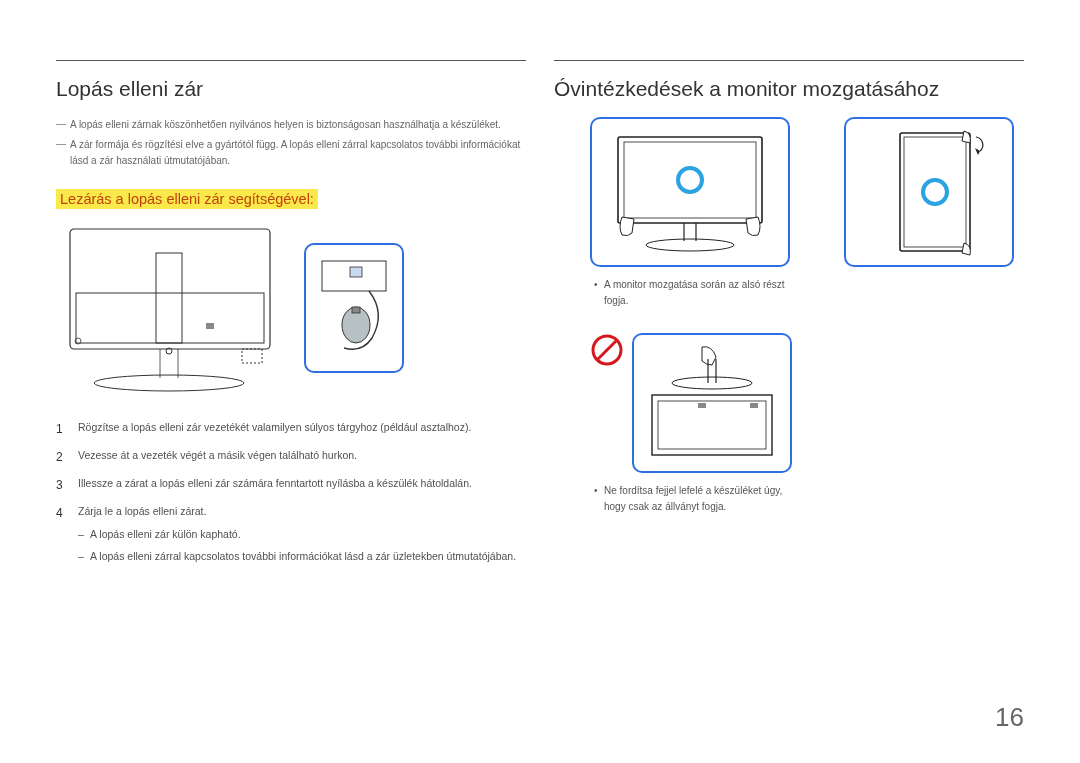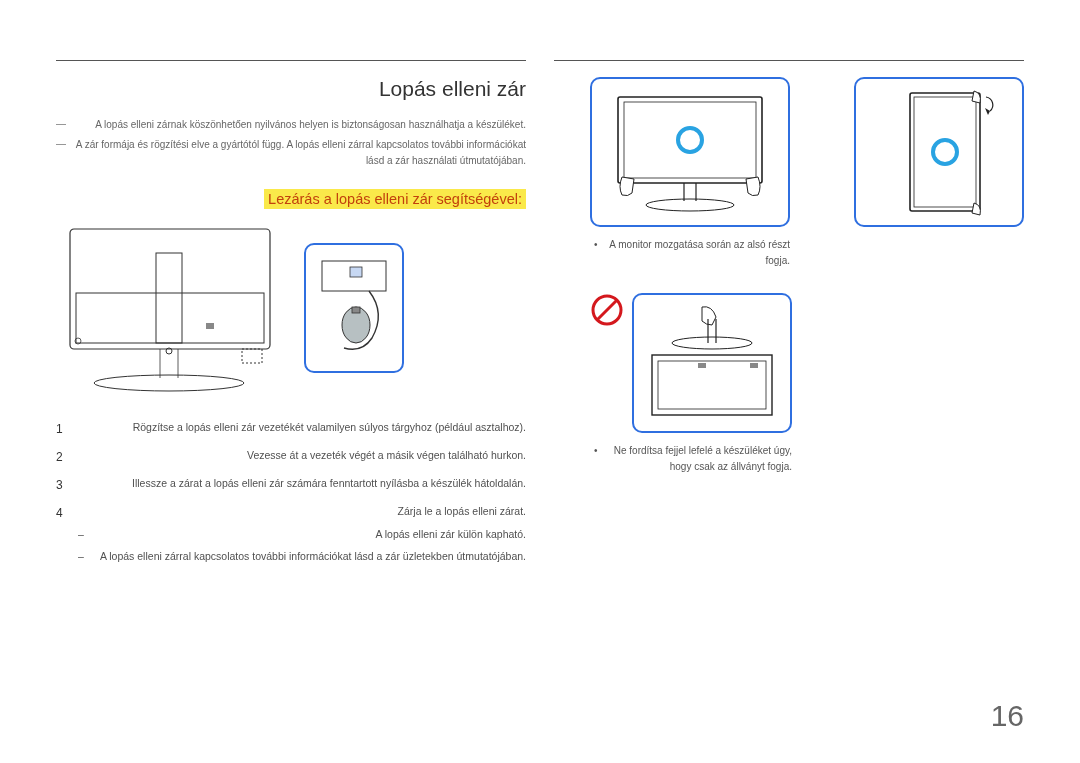--- a/index.html
+++ b/index.html
@@ -8,21 +8,20 @@
     color: #3a3a3a;
     background: #fff;
     width: 1080px;
     height: 763px;
     padding: 60px 56px 30px 56px;
     position: relative;
   }
   .container {
     display: flex;
     gap: 28px;
-    text-align: right;
   }
   .col {
     flex: 1;
     border-top: 1px solid #555;
     padding-top: 16px;
   }
   h2 {
     font-size: 21px;
     font-weight: 400;
     color: #333;
@@ -129,21 +128,21 @@
   .bullets li::before {
     content: "•";
     position: absolute;
     left: 4px;
     color: #555;
   }
   .pagenum {
     position: absolute;
     right: 56px;
     bottom: 30px;
-    font-size: 30px;
+    font-size: 26px;
     color: #666;
   }
 </style>
 </head>
 <body>
 
 <div class="container">
 
   <div class="col">
     <h2>Lopás elleni zár</h2>
@@ -193,20 +192,21 @@
         <span>Zárja le a lopás elleni zárat.</span>
         <ul class="sub-dash">
           <li>A lopás elleni zár külön kapható.</li>
           <li>A lopás elleni zárral kapcsolatos további információkat lásd a zár üzletekben útmutatójában.</li>
         </ul>
       </li>
     </ol>
   </div>
 
   <div class="col">
+    <h2>Óvintézkedések a monitor mozgatásához</h2>
 
     <div class="precaution-group">
 
       <div class="prec-col">
         <div class="illus-box">
           <svg width="180" height="130" viewBox="0 0 180 130">
             <rect x="18" y="10" width="144" height="86" rx="2" fill="none" stroke="#222" stroke-width="1.6"></rect>
             <rect x="24" y="15" width="132" height="76" fill="none" stroke="#222" stroke-width="0.8"></rect>
             <circle cx="90" cy="53" r="12" fill="none" stroke="#29a3e2" stroke-width="4"></circle>
             <line x1="84" y1="96" x2="84" y2="114" stroke="#222" stroke-width="1.2"></line>

